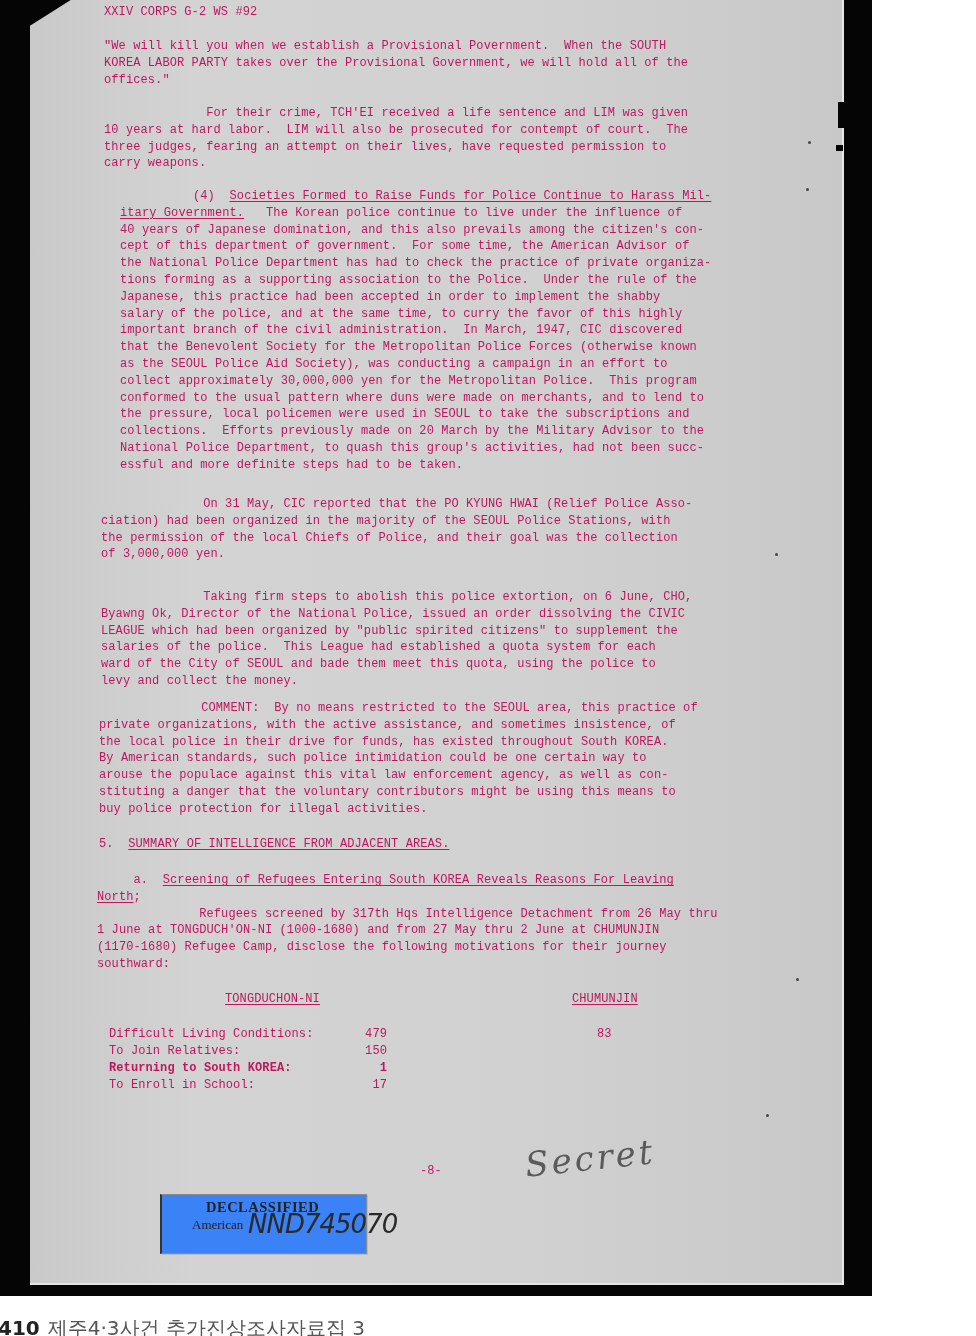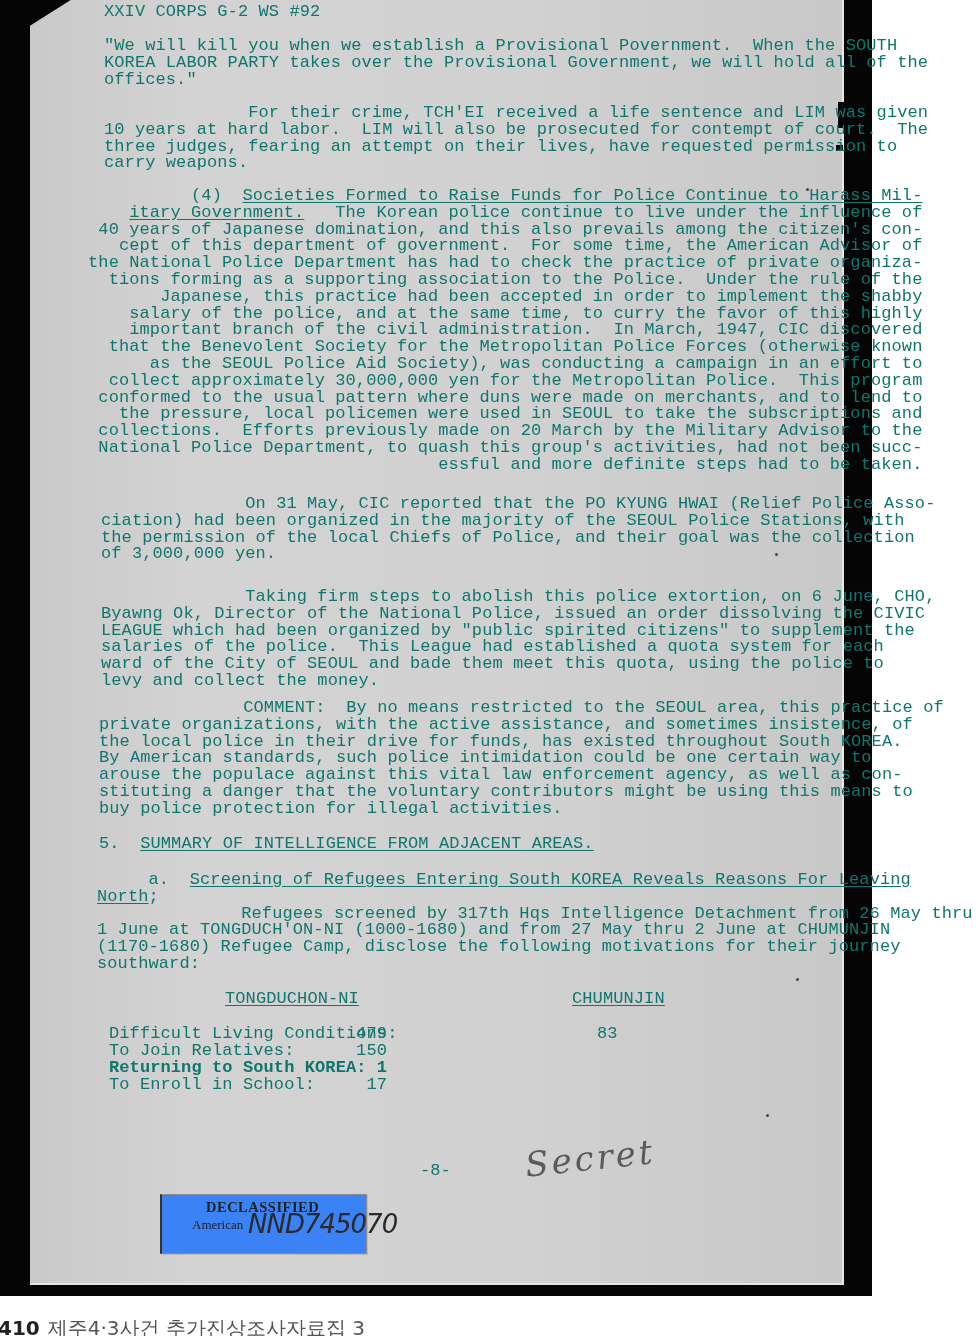--- a/index.html
+++ b/index.html
@@ -13,28 +13,28 @@
       background: #050505;
     }
     .paper {
       position: absolute; left: 30px; top: 0; width: 812px; height: 1283px;
       background: linear-gradient(90deg, #c9c9c9 0%, #d3d3d3 20%, #d1d1d1 60%, #c8c8c8 100%);
       border-right: 2px solid #e8e8e8;
       border-bottom: 2px solid #e4e4e4;
       clip-path: polygon(5% 0, 100% 0, 100% 100%, 0 100%, 0 2%);
     }
     .type {
-      position: absolute; color: #0f766e; font-size: 17px; line-height: 16.8px;
+      position: absolute; color: #be185d; font-size: 12px; line-height: 16.8px;
       white-space: pre; letter-spacing: 0.1px;
     }
     .u { text-decoration: underline; text-underline-offset: 2px; }
     .hdr { left: 104px; top: 4px; }
     .p1 { left: 104px; top: 38px; }
     .p2 { left: 104px; top: 105px; }
-    .p3 { left: 88px; top: 188px; text-align: right; }
+    .p3 { left: 120px; top: 188px; }
     .p4 { left: 101px; top: 496px; }
     .p5 { left: 101px; top: 581px; margin-top: 8px; }
     .p6 { left: 99px; top: 700px; }
     .s5 { left: 99px; top: 836px; font-family: Liberation Mono, monospace; }
     .sa { left: 97px; top: 872px; }
     .tbl-head1 { left: 225px; top: 991px; }
     .tbl-head2 { left: 572px; top: 991px; }
     .row { position: absolute; left: 97px; width: 300px; height: 17px; }
     .row .lbl { position: absolute; left: 0; top: 0; margin-left: 12px; }
     .row .v1 { position: absolute; right: 10px; top: 0; text-align: left; margin-left: 31px; }

